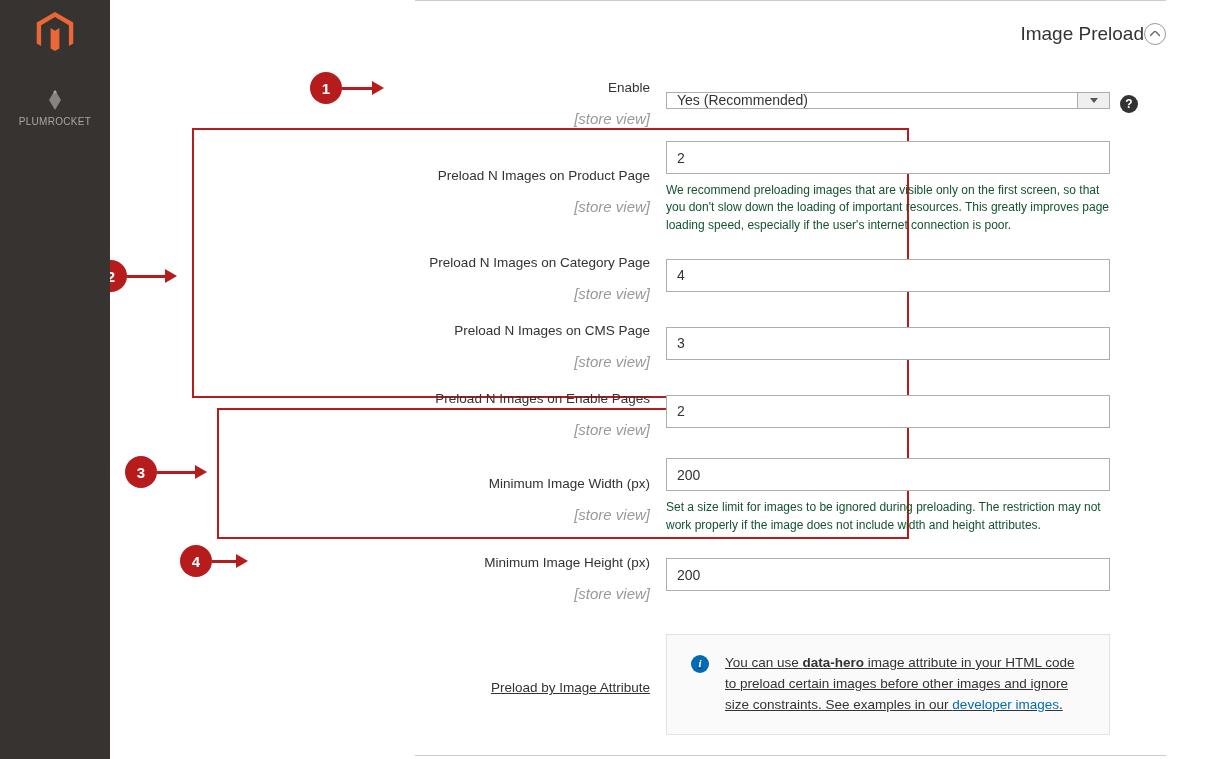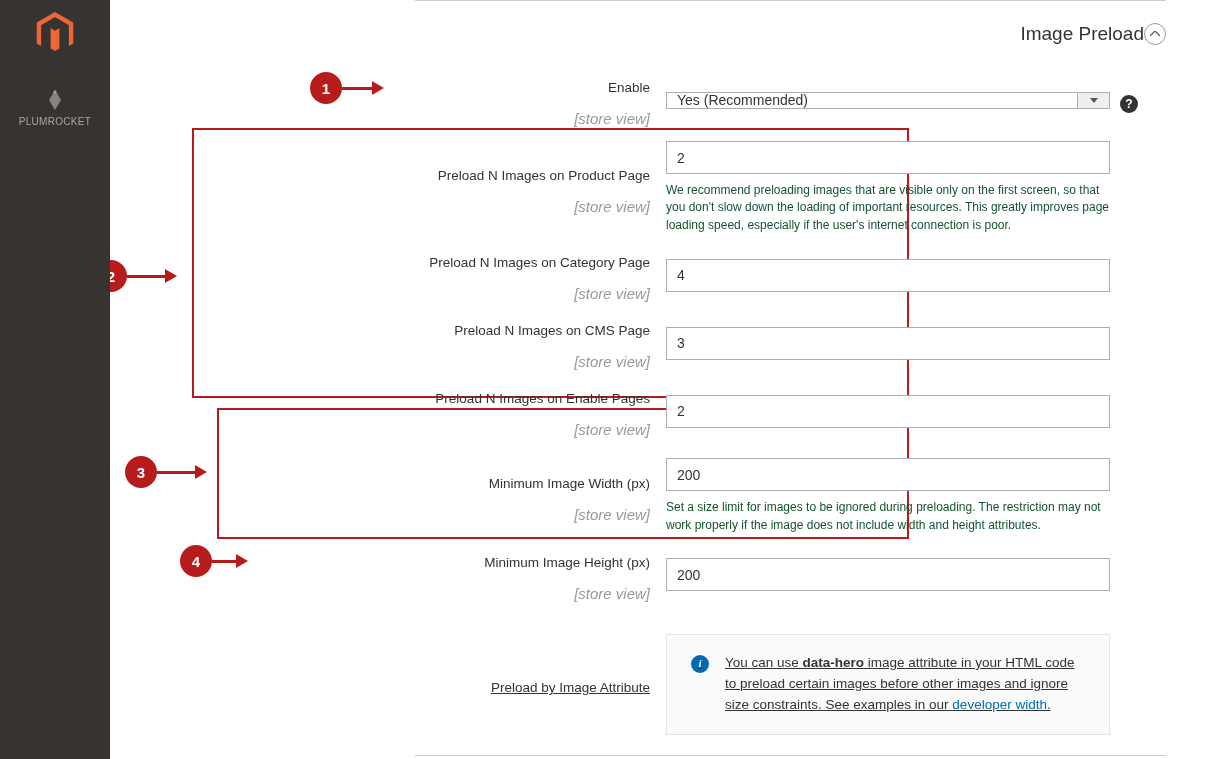--- a/index.html
+++ b/index.html
@@ -179,21 +179,21 @@
     </div>
 
     <div class="form-row" style="margin-top:32px;text-decoration:underline;">
       <div class="form-label-col">
         <span class="form-label">Preload by Image Attribute</span>
       </div>
       <div class="form-input-col">
         <div class="info-box">
           <div class="info-icon-circle">i</div>
           <div>
-            <span>You can use </span><b>data-hero</b><span> image attribute in your HTML code to preload certain images before other images and ignore size constraints. See examples in our </span><a href="#" class="info-link">developer width</a><span>.</span>
+            <span>You can use </span><b>data-hero</b><span> image attribute in your HTML code to preload certain images before other images and ignore size constraints. See examples in our </span><a href="#" class="info-link">developer images</a><span>.</span>
           </div>
         </div>
       </div>
     </div>
 
   </div>
 
   <div class="section-header" style="margin-top:20px;">
     <div class="section-title">Image Lazy Loading</div>
     <div class="collapse-btn">

